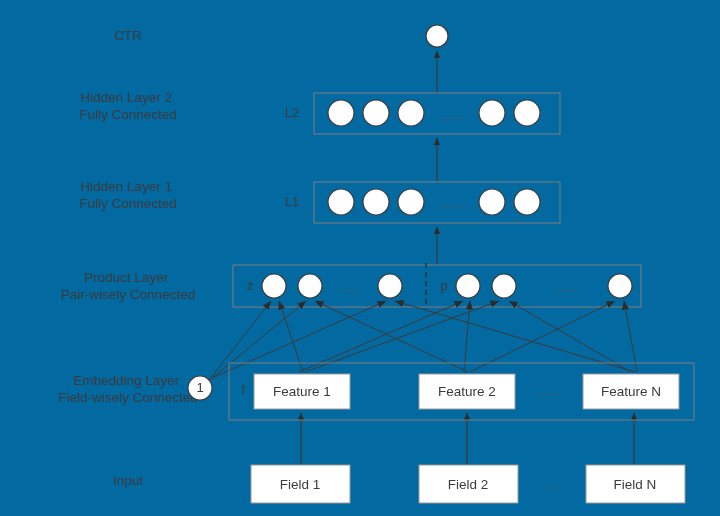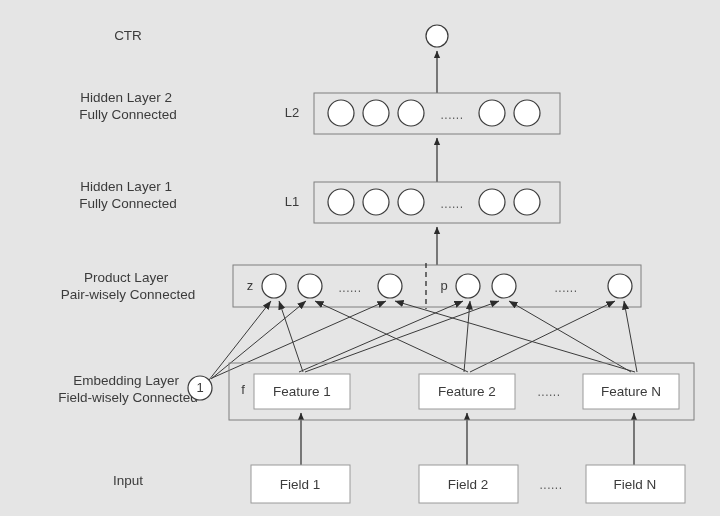--- a/index.html
+++ b/index.html
@@ -4,21 +4,21 @@
 <style>
   html, body {
     margin: 0;
     padding: 0;
     background: #ffffff;
   }
   #root {
     position: relative;
     width: 720px;
     height: 516px;
-    background: #e5e5e5;
+    background: #0369a1;
     font-family: "Liberation Sans", sans-serif;
     overflow: hidden;
   }
   svg.diagram {
     position: absolute;
     left: 0;
     top: 0;
     width: 720px;
     height: 516px;
   }

